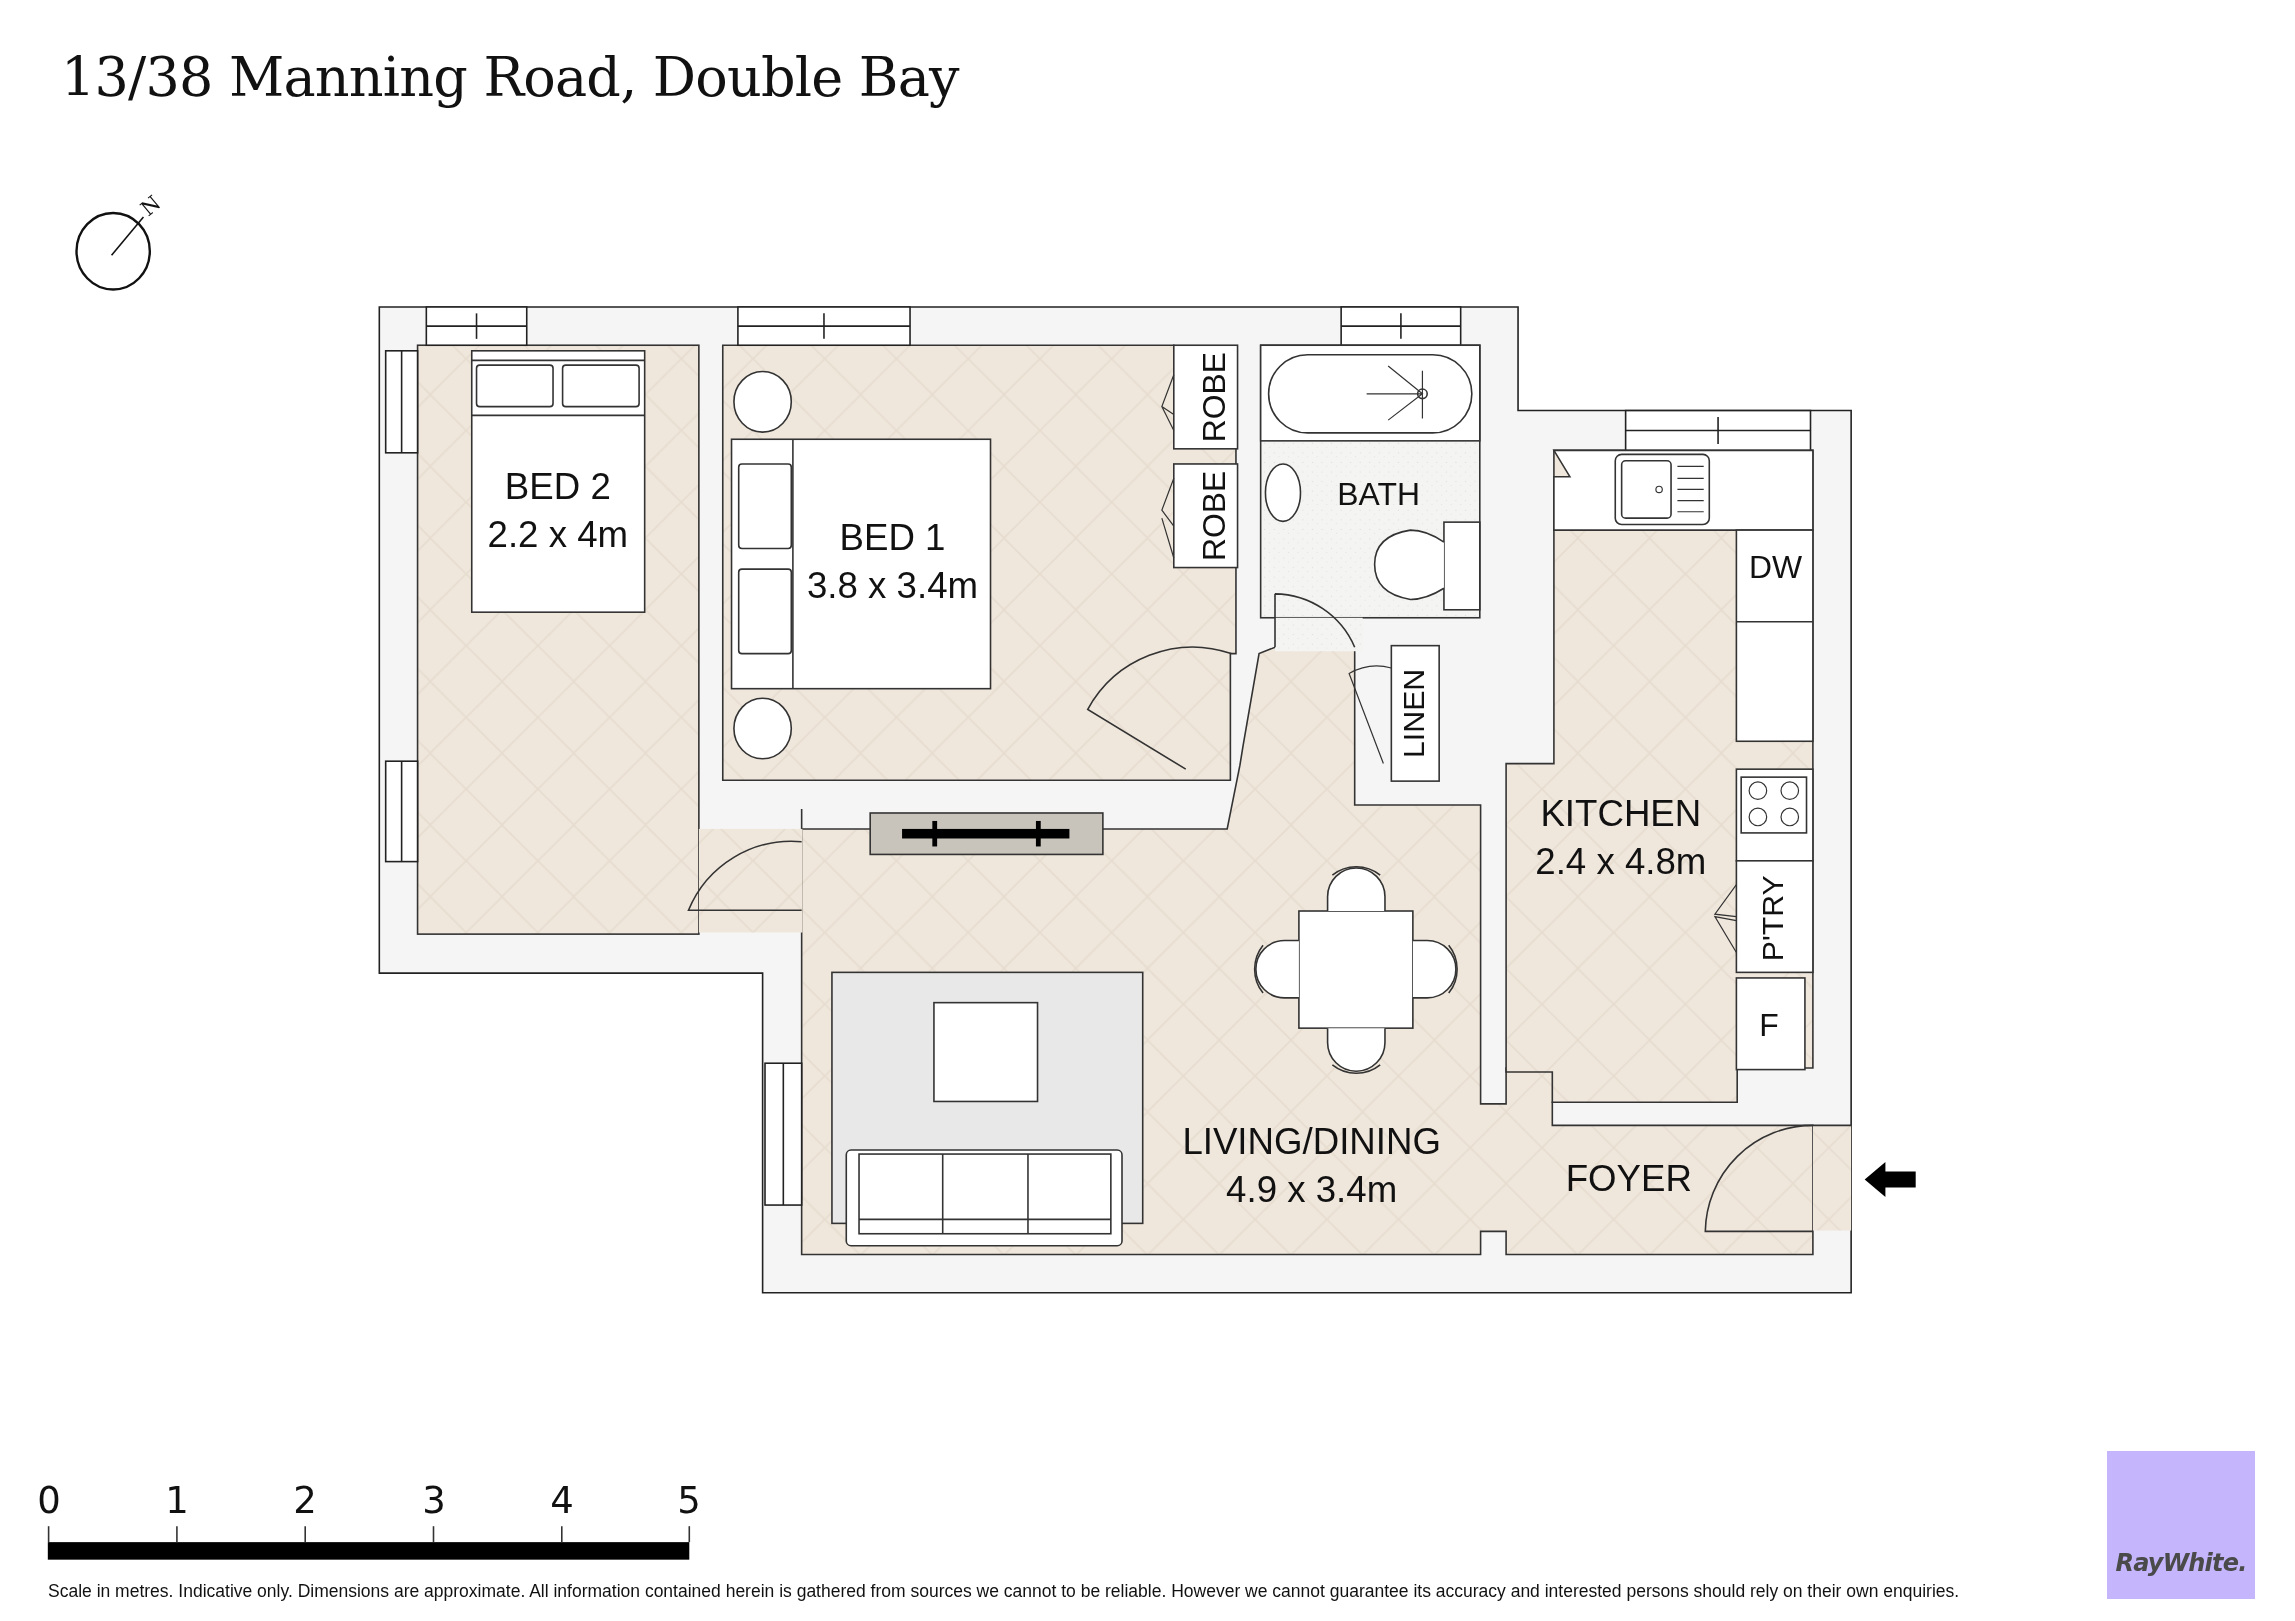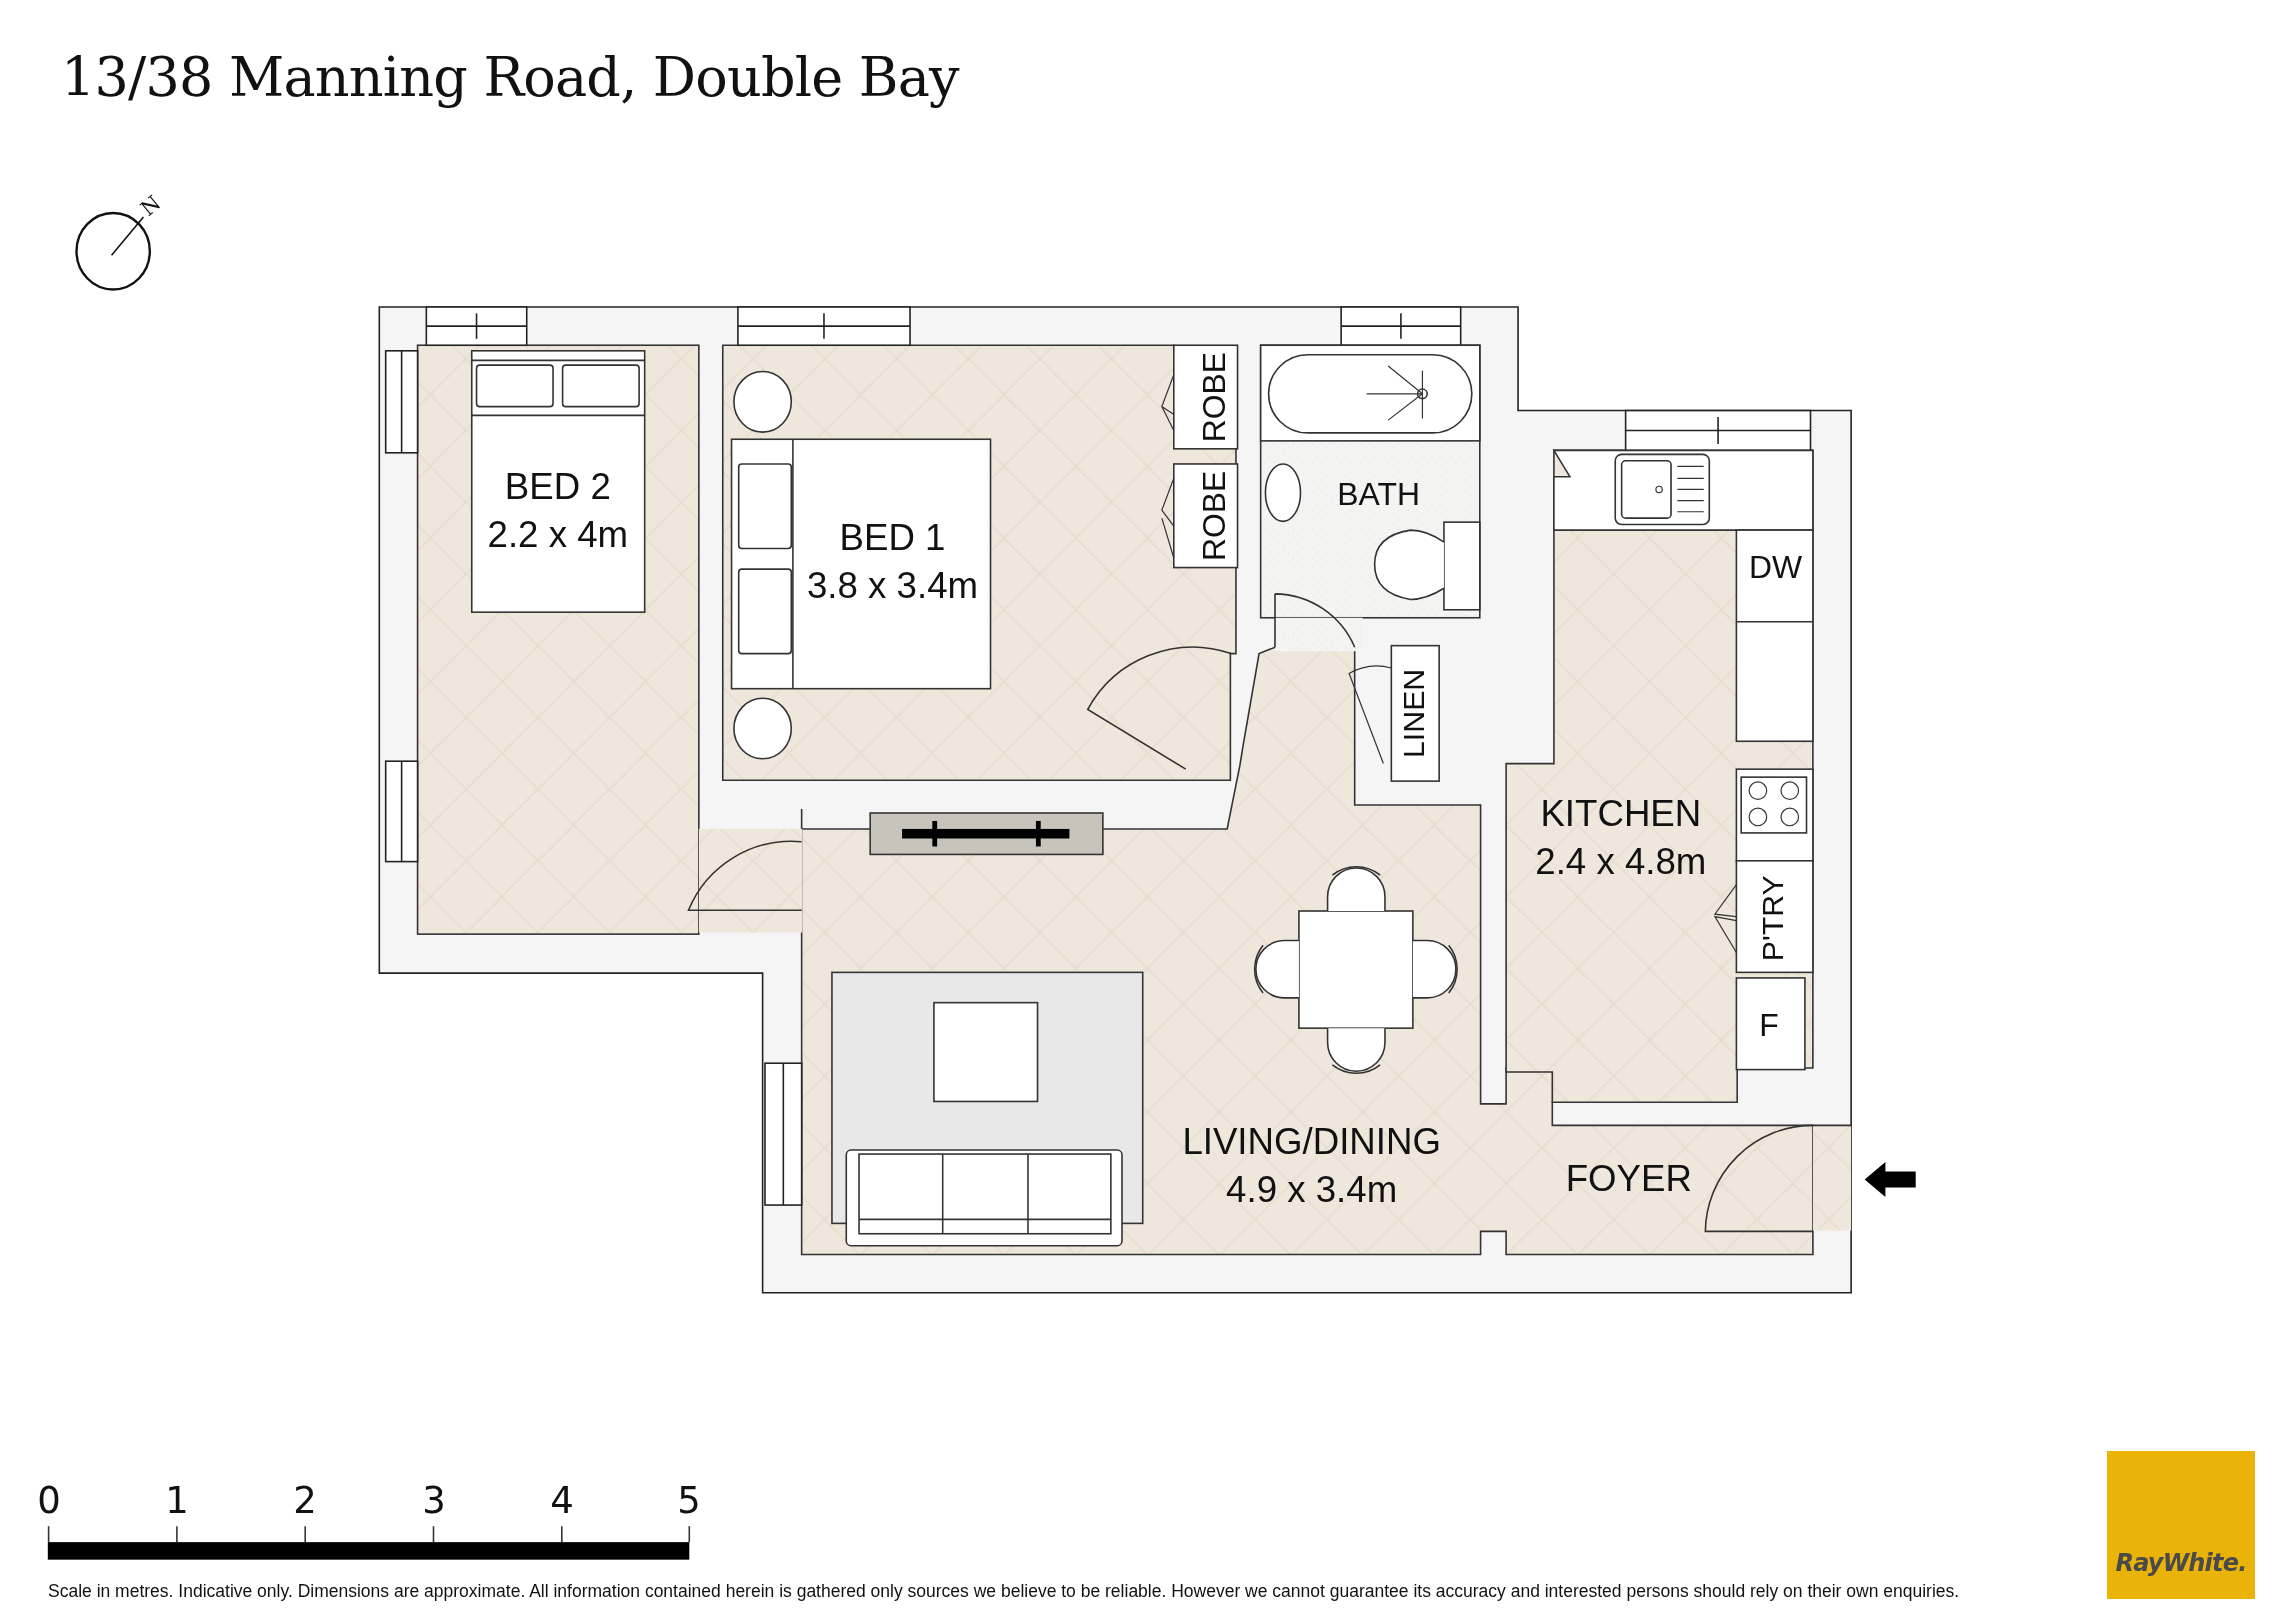--- a/index.html
+++ b/index.html
@@ -2,21 +2,21 @@
 <html style="font-size:12.8px"><head>
 <meta charset="utf-8">
 <style>
   html, body { margin:0; padding:0; background:#ffffff; }
   body { width:2295px; height:1622px; position:relative; overflow:hidden; font-family:"Liberation Sans", sans-serif; }
   .title { position:absolute; left:61px; top:46px; font-family:"DejaVu Serif", serif; font-size:54px; color:#111; letter-spacing:-0.8px; white-space:nowrap; }
   svg.plan { position:absolute; left:0; top:0; }
   .lbl { font-family:"Liberation Sans", sans-serif; fill:#111; }
   .scale-num { position:absolute; top:1479px; font-family:"DejaVu Sans", sans-serif; font-size:37px; color:#111; transform:translateX(-50%); }
   .disclaimer { position:absolute; left:48px; top:1581px; font-family:"Liberation Sans", sans-serif; font-size:17.5px; color:#111; white-space:nowrap; }
-  .logo { position:absolute; left:2107px; top:1451px; width:148px; height:148px; background:#eab308; }
+  .logo { position:absolute; left:2107px; top:1451px; width:148px; height:148px; background:#c4b5fd; }
   .logo span { position:absolute; left:0; right:0; bottom:22px; text-align:center; font-family:"DejaVu Sans", sans-serif; font-weight:bold; font-style:italic; font-size:24px; color:#4a4a4a; letter-spacing:-0.8px; }
 </style>
 </head>
 <body>
 
 <div class="title">13/38 Manning Road, Double Bay</div>
 
 <svg class="plan" width="2295" height="1622" viewBox="0 0 2880 2035" xmlns="http://www.w3.org/2000/svg">
   <defs>
     <pattern id="herring" width="90" height="90" patternUnits="userSpaceOnUse">
@@ -198,18 +198,18 @@
   </g>
 </svg>
 
 <span class="scale-num" style="left:49px">0</span>
 <span class="scale-num" style="left:177px">1</span>
 <span class="scale-num" style="left:305px">2</span>
 <span class="scale-num" style="left:434px">3</span>
 <span class="scale-num" style="left:562px">4</span>
 <span class="scale-num" style="left:689px">5</span>
 
-<div class="disclaimer">Scale in metres. Indicative only. Dimensions are approximate. All information contained herein is gathered only sources we believe to be reliable. However we cannot guarantee its accuracy and interested persons should rely on their own enquiries.</div>
+<div class="disclaimer">Scale in metres. Indicative only. Dimensions are approximate. All information contained herein is gathered from sources we cannot to be reliable. However we cannot guarantee its accuracy and interested persons should rely on their own enquiries.</div>
 
 <div class="logo">
   <span>RayWhite.</span>
 </div>
 
 
 </body></html>

